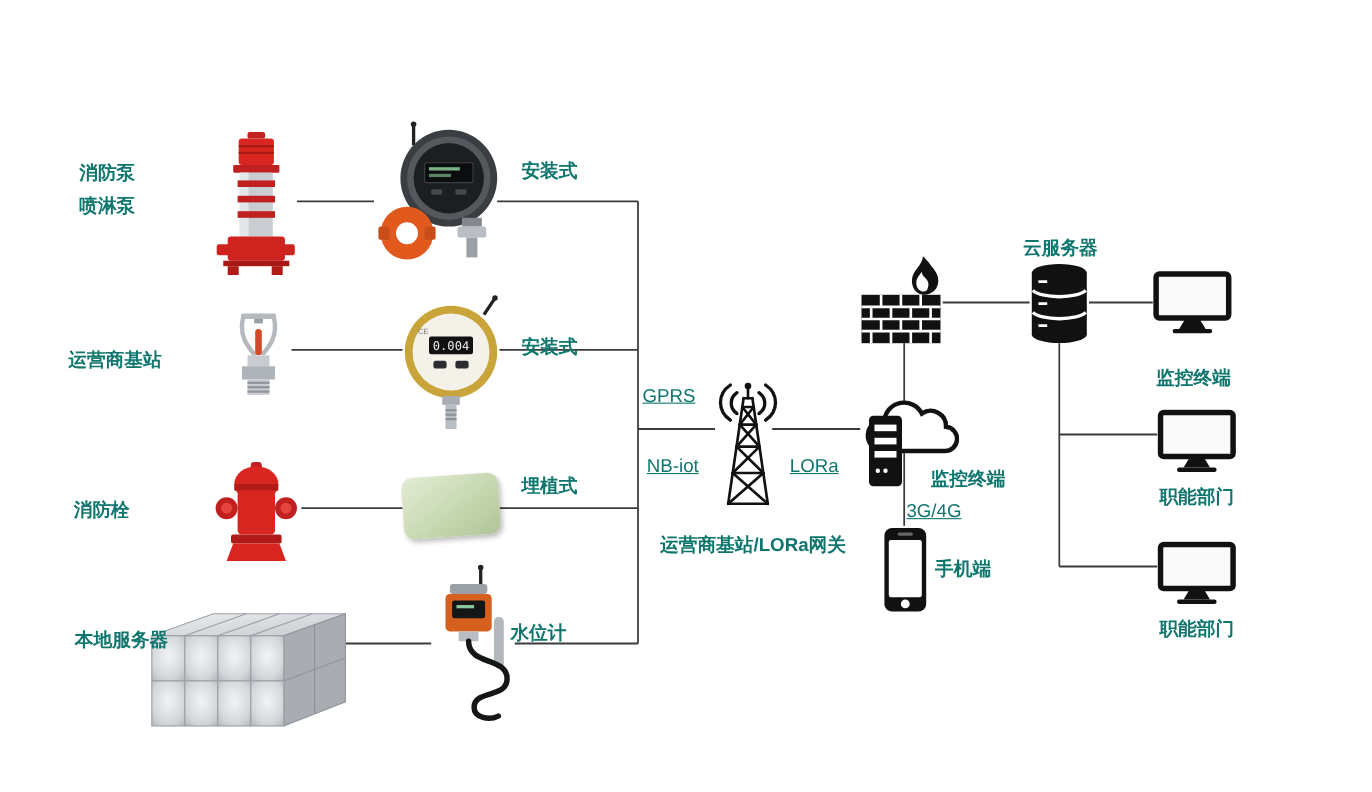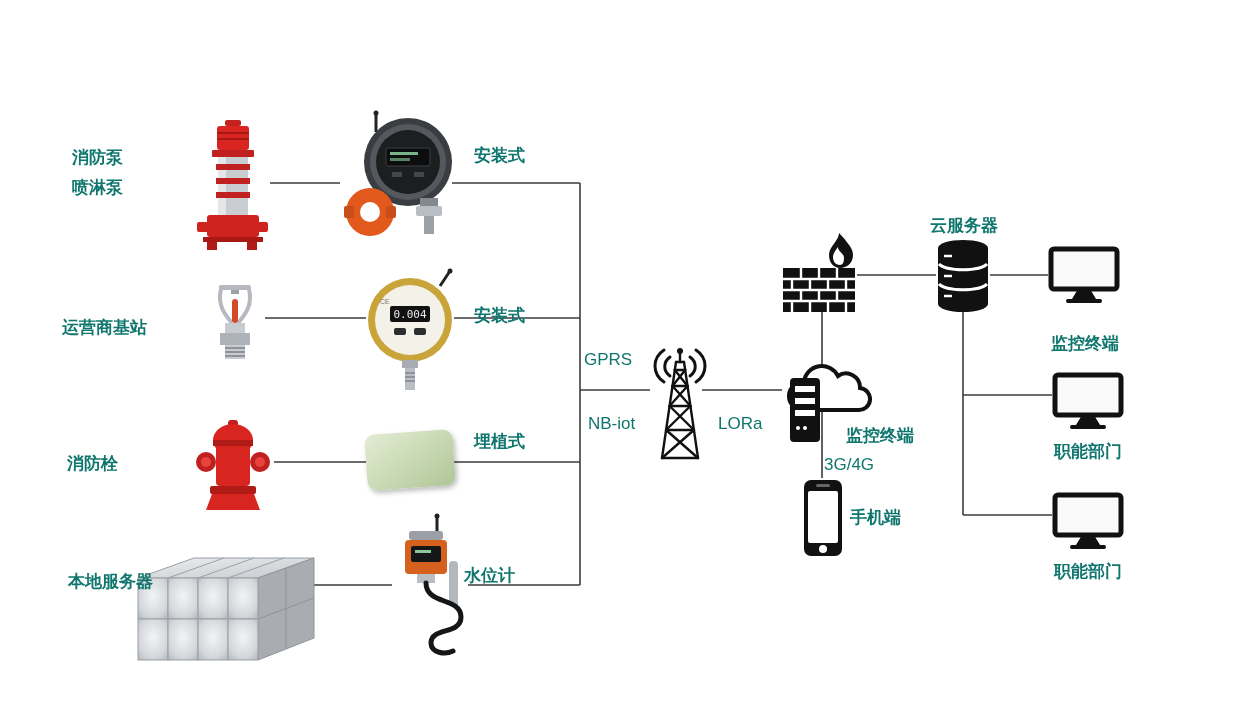--- a/index.html
+++ b/index.html
@@ -1,20 +1,20 @@
 <!DOCTYPE html>
 <html><head>
 <meta charset="utf-8">
 <style>
   html,body{margin:0;padding:0;background:#ffffff;}
   .canvas{position:relative;width:1247px;height:720px;background:#ffffff;overflow:hidden;
           font-family:"Liberation Sans","DejaVu Sans",sans-serif;color:#1a1a1a;}
   .abs{position:absolute;}
   .lbl{position:absolute;white-space:nowrap;font-size:17px;font-weight:600;color:#0f766e;}
-  .lbl.latin{font-weight:500;}
+  .lbl.latin{font-weight:500;text-decoration:underline;}
   .green-block{position:absolute;left:366px;top:432px;width:88px;height:56px;border-radius:10px;
     background:linear-gradient(145deg,#e2ecd4,#c7d8b1 55%,#b0c598);
     transform:rotate(-4deg);box-shadow:2px 3px 5px rgba(0,0,0,0.25);}
 </style>
 </head>
 <body>
 
 <div class="canvas">
 
   <svg class="abs" style="left:0;top:0" width="1247" height="720">
@@ -273,20 +273,21 @@
   <span class="lbl" style="left:68px;top:570px">本地服务器</span>
 
   <span class="lbl" style="left:474px;top:144px">安装式</span>
   <span class="lbl" style="left:474px;top:304px">安装式</span>
   <span class="lbl" style="left:474px;top:430px">埋植式</span>
   <span class="lbl" style="left:464px;top:564px">水位计</span>
 
   <span class="lbl latin" style="left:584px;top:350px">GPRS</span>
   <span class="lbl latin" style="left:588px;top:414px">NB-iot</span>
   <span class="lbl latin" style="left:718px;top:414px">LORa</span>
+  <span class="lbl" style="left:600px;top:484px">运营商基站/LORa网关</span>
 
   <span class="lbl" style="left:846px;top:424px">监控终端</span>
   <span class="lbl latin" style="left:824px;top:455px">3G/4G</span>
   <span class="lbl" style="left:930px;top:214px">云服务器</span>
   <span class="lbl" style="left:850px;top:506px">手机端</span>
   <span class="lbl" style="left:1051px;top:332px">监控终端</span>
   <span class="lbl" style="left:1054px;top:440px">职能部门</span>
   <span class="lbl" style="left:1054px;top:560px">职能部门</span>
 
 </div>

